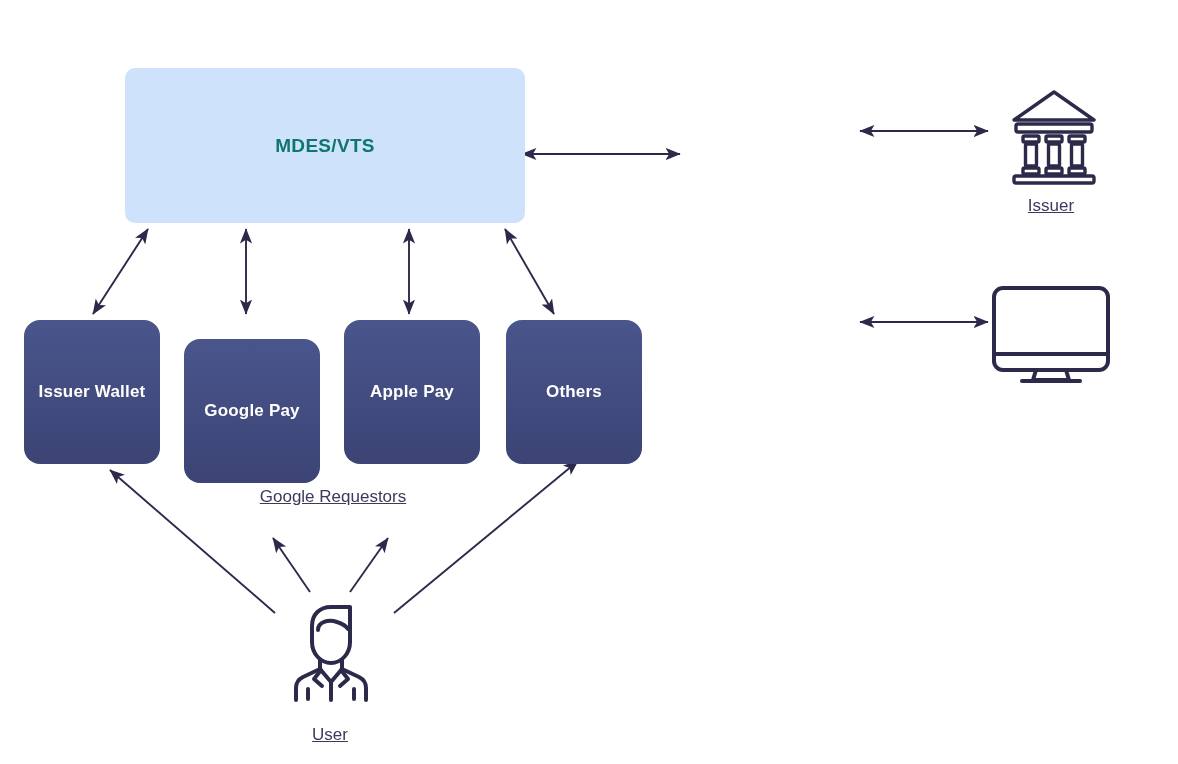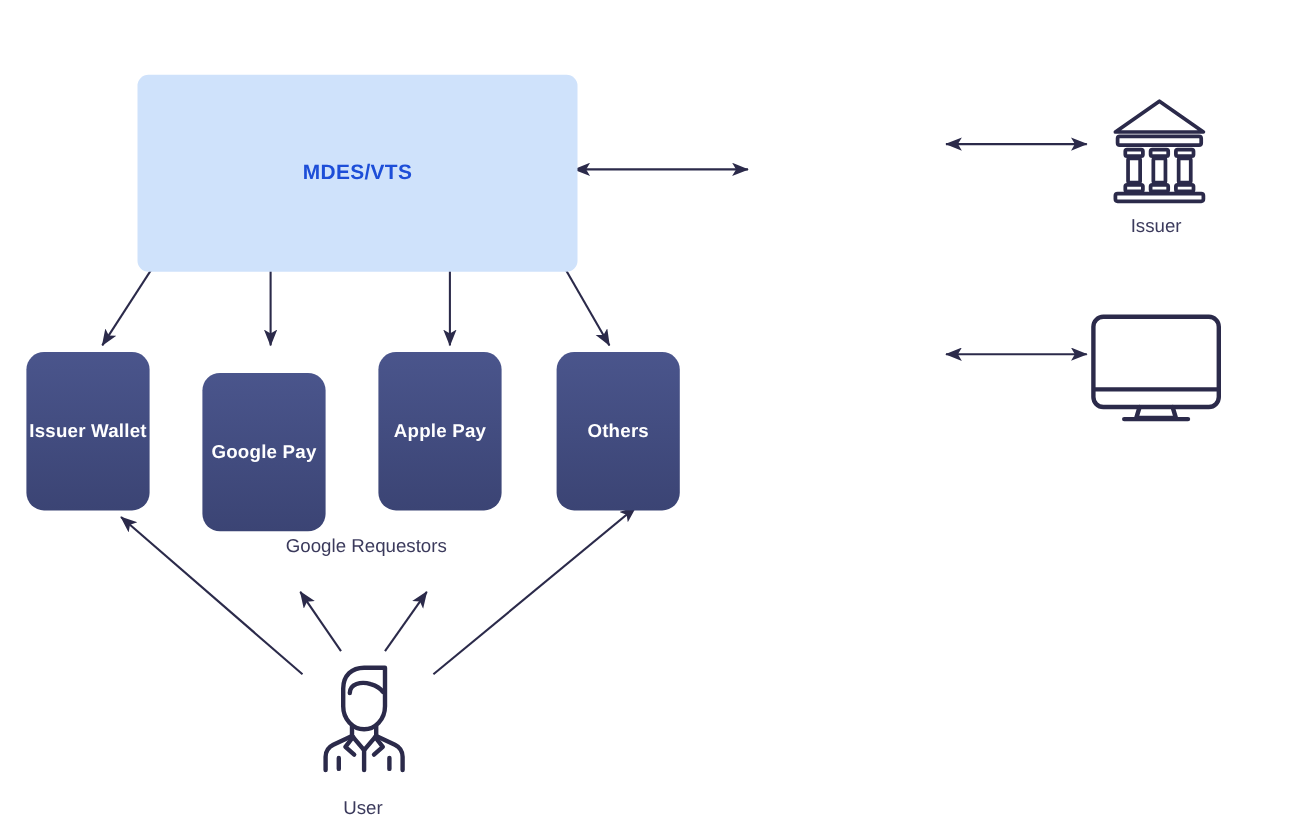--- a/index.html
+++ b/index.html
@@ -35,45 +35,45 @@
     display: flex;
     align-items: center;
     justify-content: center;
     text-align: center;
   }
 
   .node-mdes {
     left: 125px;
     top: 68px;
     width: 400px;
-    height: 179px;
+    height: 155px;
     background: #cfe2fb;
     border-radius: 10px;
-    color: #1d4ed8;
+    color: #0f766e;
     font-size: 19px;
     font-weight: 700;
     letter-spacing: 0.3px;
   }
 
   .node-tmp {
     left: 683px;
     top: 68px;
     width: 174px;
     height: 350px;
     background: #3a9ce0;
     border-radius: 12px;
     color: #ffffff;
     font-size: 19px;
     font-weight: 700;
     letter-spacing: 0.3px;
   }
 
   .node-req {
     top: 320px;
-    width: 112px;
+    width: 136px;
     height: 144px;
     border-radius: 16px;
     background: linear-gradient(180deg, #4a558c 0%, #3b4474 100%);
     color: #ffffff;
     font-size: 17px;
     font-weight: 700;
     letter-spacing: 0.2px;
   }
   .req-0 { left: 24px; }
   .req-1 { left: 184px; margin-top: 19px; }
@@ -82,20 +82,21 @@
 
   
   .caption {
     position: absolute;
     text-align: center;
     color: #3b3a5c;
     font-size: 17px;
     font-weight: 400;
     line-height: 1.45;
     white-space: pre-line;
+    text-decoration: underline;
   }
   .caption-token-requestors {
     left: 183px;
     top: 485px;
     width: 300px;
   }
   .caption-user {
     left: 270px;
     top: 723px;
     width: 120px;

